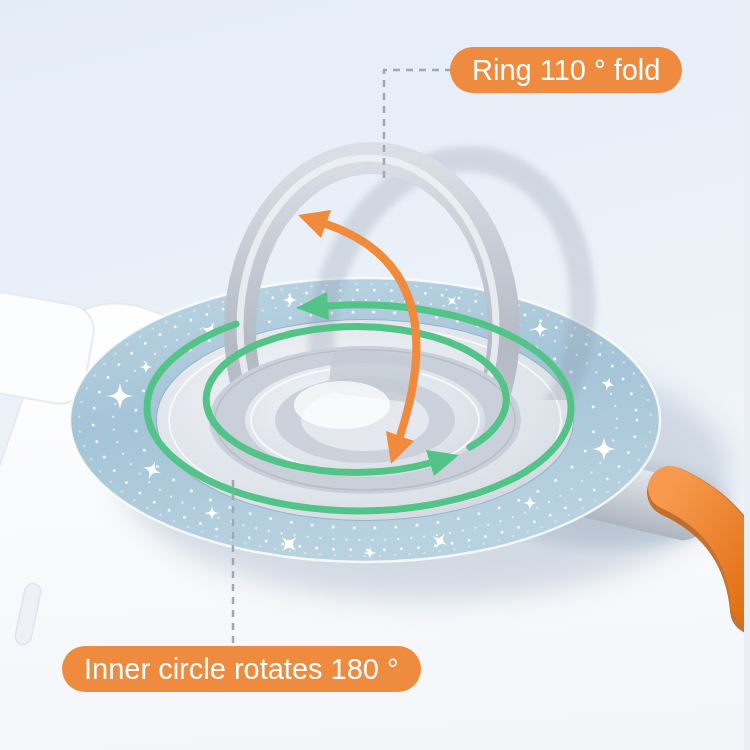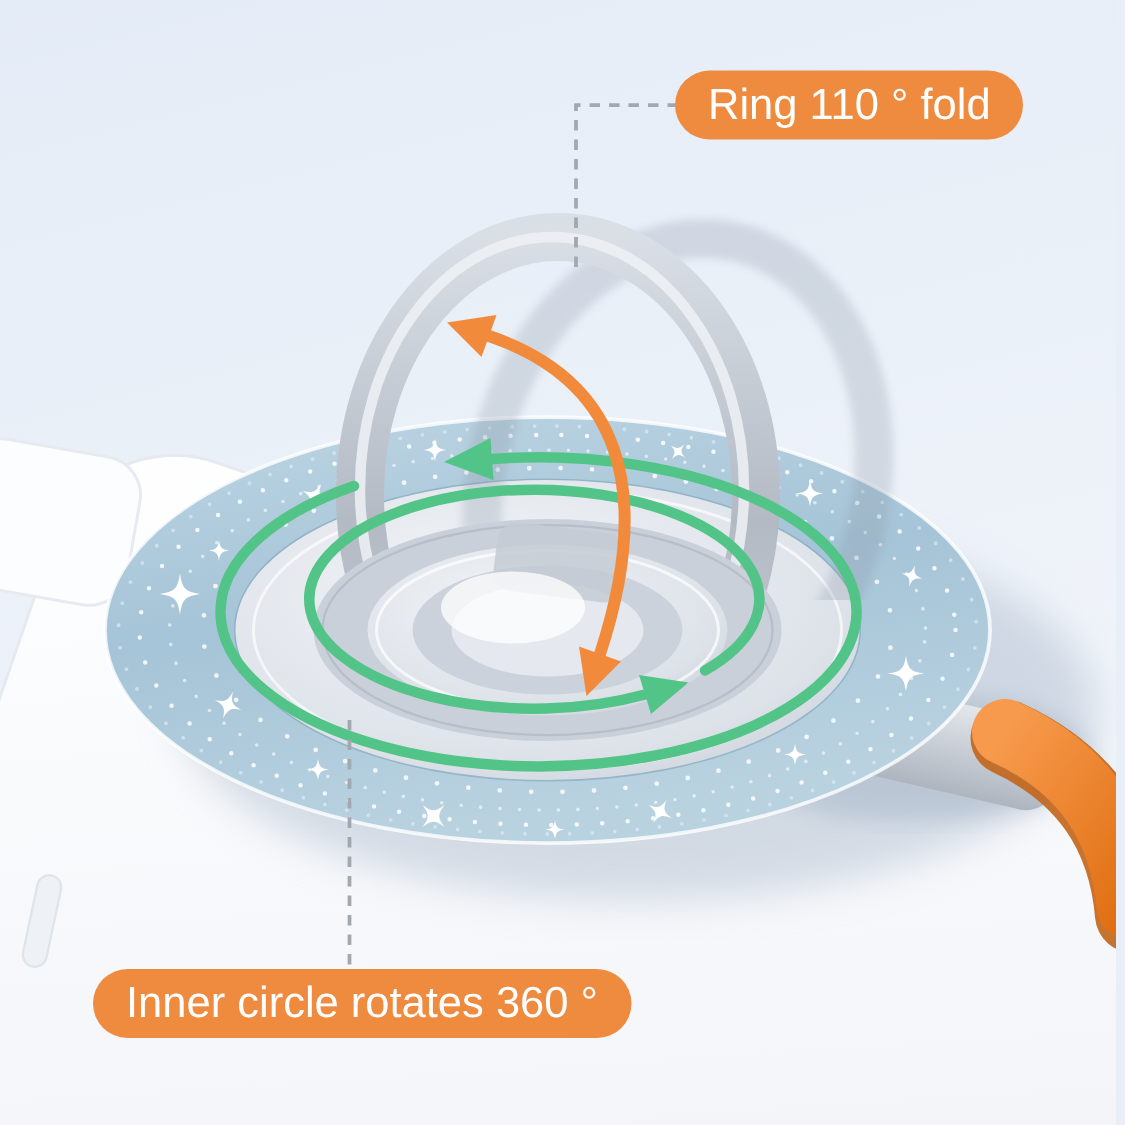--- a/index.html
+++ b/index.html
@@ -161,16 +161,16 @@
   <g fill="none" stroke="#a2a8b0" stroke-width="2.5" stroke-dasharray="7 6">
     <path d="M452,70 L384,70 L384,182"></path>
     <path d="M233,480 L233,646"></path>
   </g>
 </svg>
 
   <div class="callout callout-top">
     <span>Ring 110 ° fold</span>
   </div>
   <div class="callout callout-bottom">
-    <span>Inner circle rotates 360 °</span>
+    <span>Inner circle rotates 180 °</span>
   </div>
 
 </div>
 
 </body></html>

